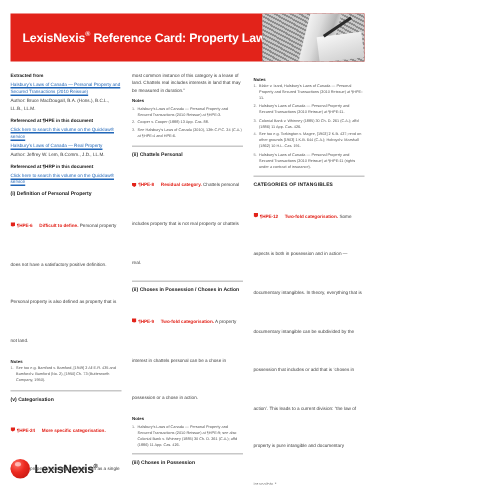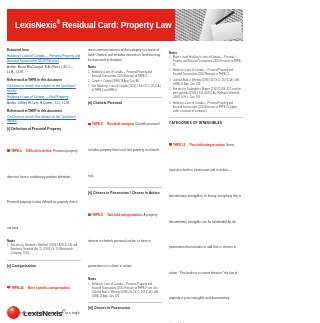--- a/index.html
+++ b/index.html
@@ -137,21 +137,21 @@
   }
   .logo-text sup { font-size: 4px; vertical-align: super; }
 </style>
 </head>
 <body>
 
 <div class="page">
 
   <div class="banner">
     <div class="banner-title">
-      <span>LexisNexis</span><sup>®</sup><span> Residual Card: Property Law</span>
+      <span>LexisNexis</span><sup>®</sup><span> Reference Card: Property Law</span>
     </div>
     <div class="banner-photo">
       <div class="photo-roll"></div>
       <div class="photo-sheet"></div>
       <div class="photo-pen"></div>
     </div>
   </div>
 
   <div class="columns">
 

